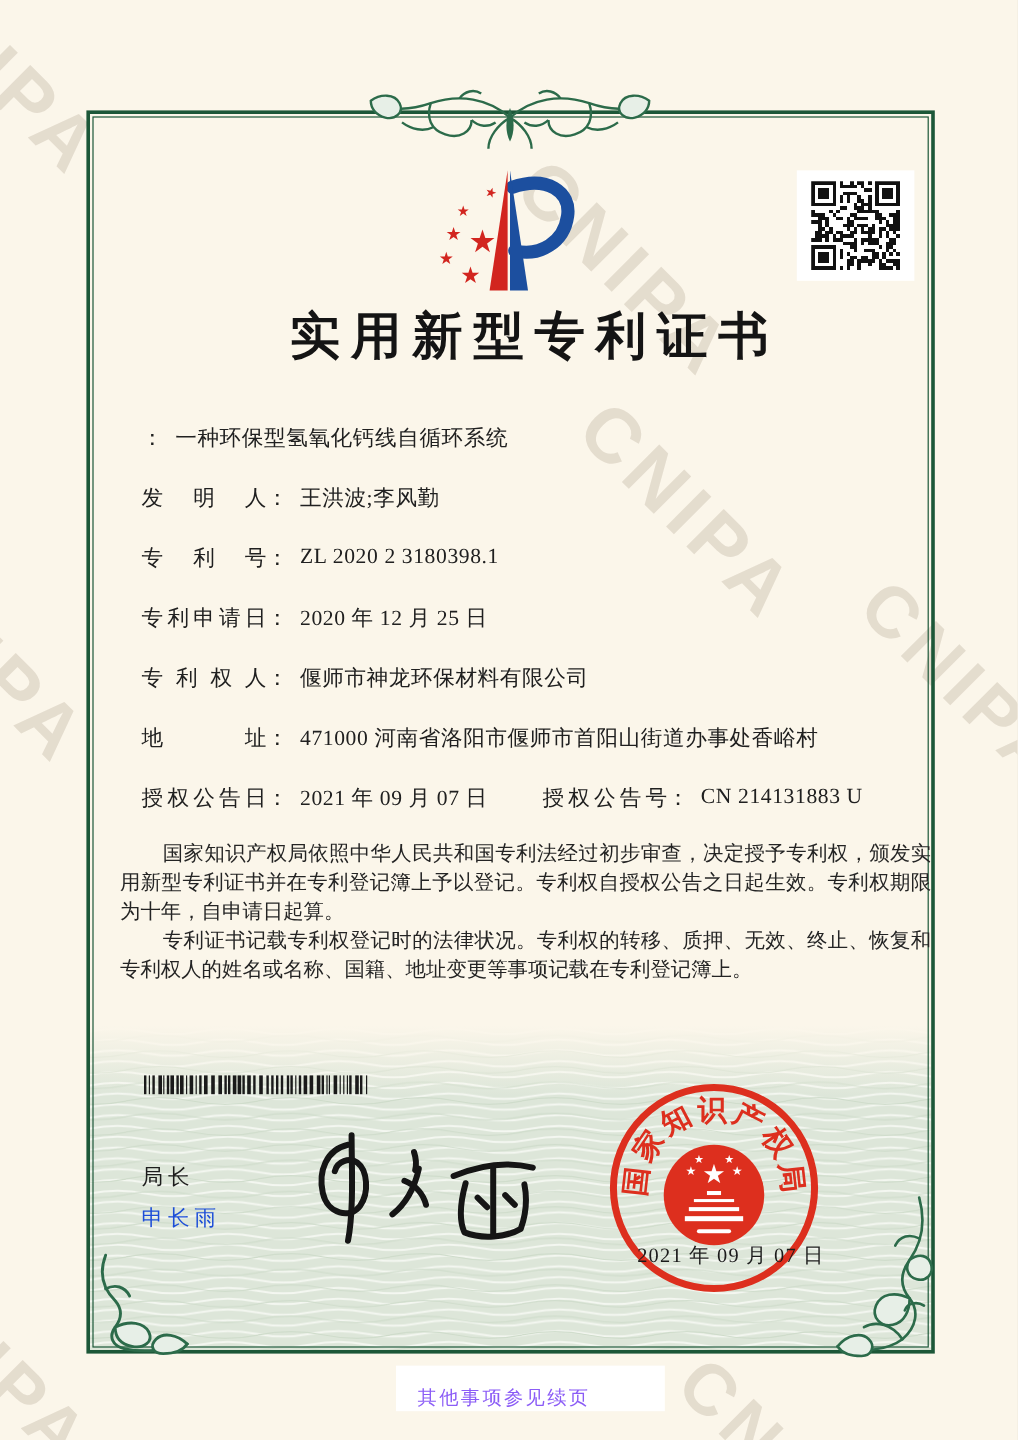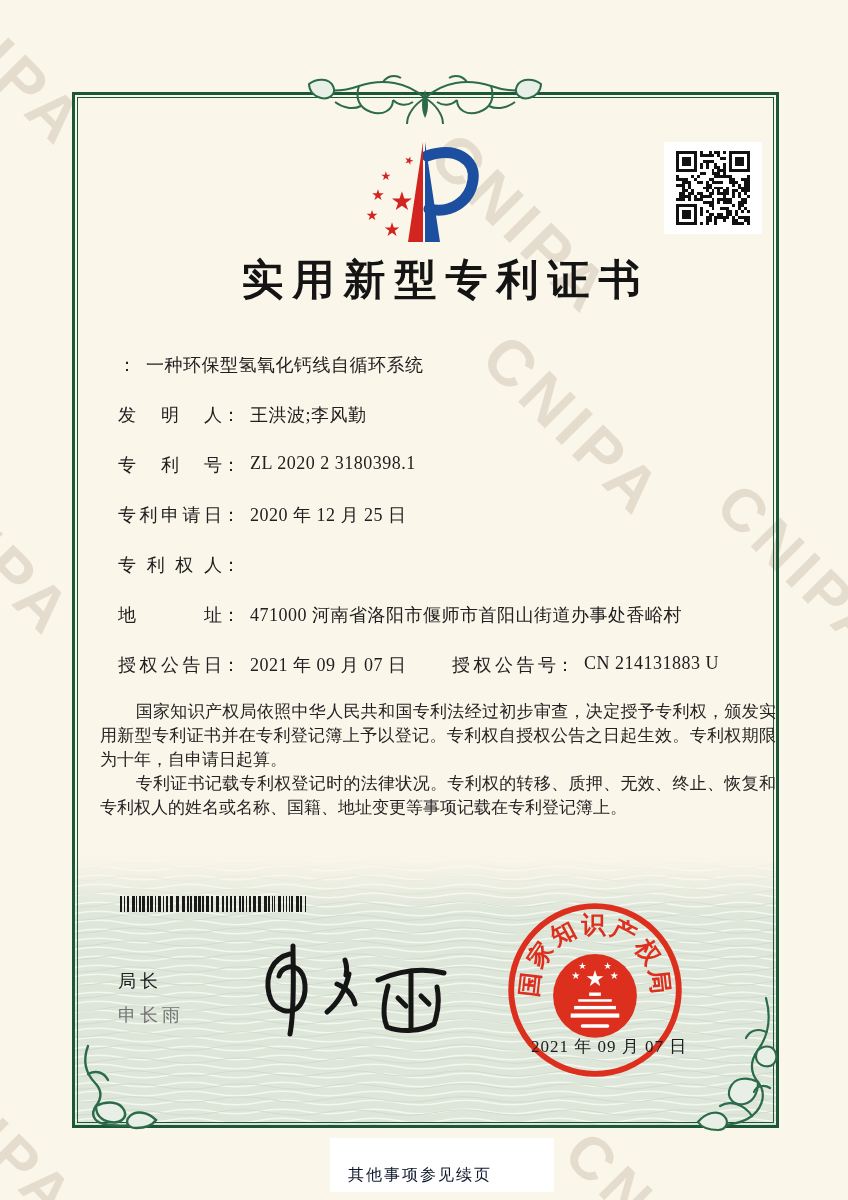--- a/index.html
+++ b/index.html
@@ -40,28 +40,28 @@
   .fvalue { display:inline-block; margin-left:10px; letter-spacing:0.5px; white-space:nowrap; }
   .pair-left { display:flex; width:334px; }
   .pair-right { display:flex; }
   
   .paras { position:absolute; left:100px; top:700px; width:676px;
     font-size:17px; line-height:24px; color:#242424; text-align:justify; }
   .paras p { text-indent:2.1em; }
   
   .barcode { position:absolute; left:120px; top:896px; }
   .officer-title { position:absolute; left:118px; top:969px; font-size:18px; letter-spacing:4px; color:#1d1d1d; }
-  .officer-name  { position:absolute; left:118px; top:1003px; font-size:18px; letter-spacing:4px; color:#737373; }
+  .officer-name  { position:absolute; left:118px; top:1003px; font-size:18px; letter-spacing:4px; color:#1d4ed8; }
   .signature { position:absolute; left:252px; top:942px; }
   .seal { position:absolute; left:507px; top:902px; }
   .seal-date { position:absolute; left:531px; top:1035px; font-size:17px; letter-spacing:1px; color:#1b1b1b; }
   .page-num { position:absolute; left:72px; top:1096px; width:707px; text-align:center;
     font-size:15px; letter-spacing:2px; color:#2e2e2e; }
-  .note-box { position:absolute; left:330px; top:1138px; width:224px; height:54px; background:#ffffff;
-    font-size:16px; letter-spacing:2px; color:#0f172a; padding:27px 0 0 18px; }
+  .note-box { position:absolute; left:330px; top:1138px; width:224px; height:38px; background:#ffffff;
+    font-size:16px; letter-spacing:2px; color:#8b5cf6; padding:17px 0 0 18px; }
 </style>
 </head>
 <body>
 
 <div class="page">
 
   <div class="wm" style="left:-58px; top:-50px; font-size:64px;">CNIPA</div>
   <div class="wm" style="left:468px; top:118px; font-size:64px;">CNIPA</div>
   <div class="wm" style="left:520px; top:320px; font-size:64px;">CNIPA</div>
   <div class="wm" style="left:-70px; top:440px; font-size:64px;">CNIPA</div>
@@ -390,20 +390,21 @@
       <span class="fvalue">ZL 2020 2 3180398.1</span>
     </div>
     <div class="frow">
       <span class="flabel">专利申请日</span>
         <span class="fcolon">：</span>
       <span class="fvalue">2020 年 12 月 25 日</span>
     </div>
     <div class="frow">
       <span class="flabel">专利权人</span>
         <span class="fcolon">：</span>
+      <span class="fvalue">偃师市神龙环保材料有限公司</span>
     </div>
     <div class="frow">
       <span class="flabel">地址</span>
         <span class="fcolon">：</span>
       <span class="fvalue">471000 河南省洛阳市偃师市首阳山街道办事处香峪村</span>
     </div>
     <div class="frow">
       <span class="pair-left">
         <span class="flabel">授权公告日</span>
           <span class="fcolon">：</span>

